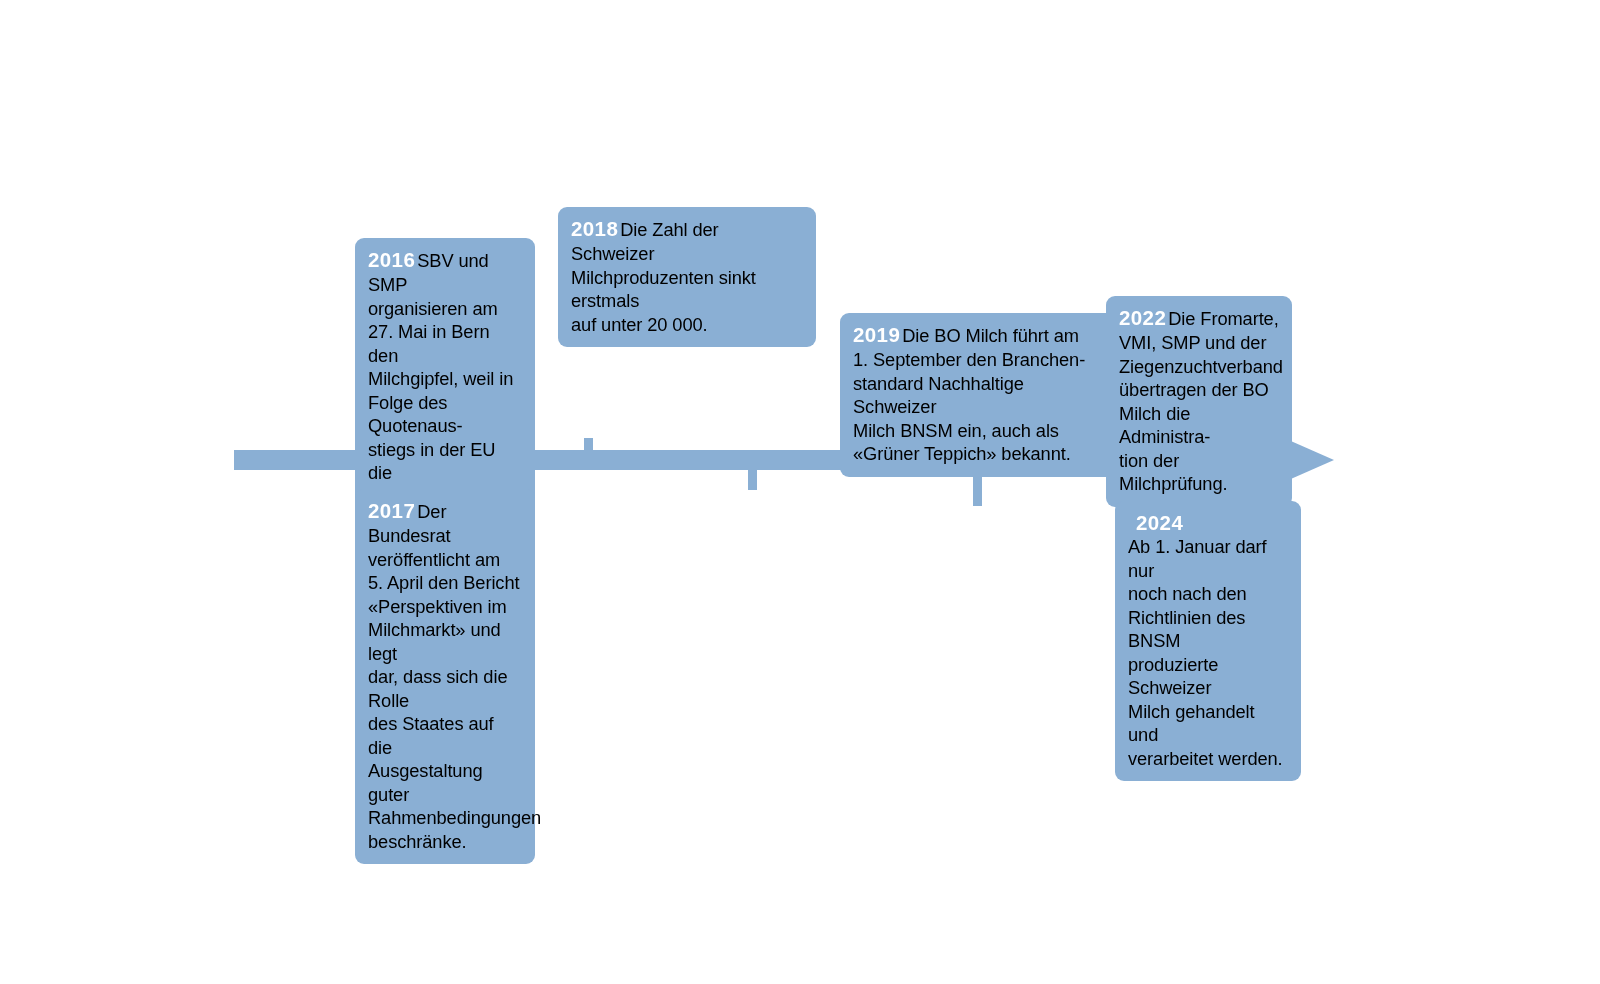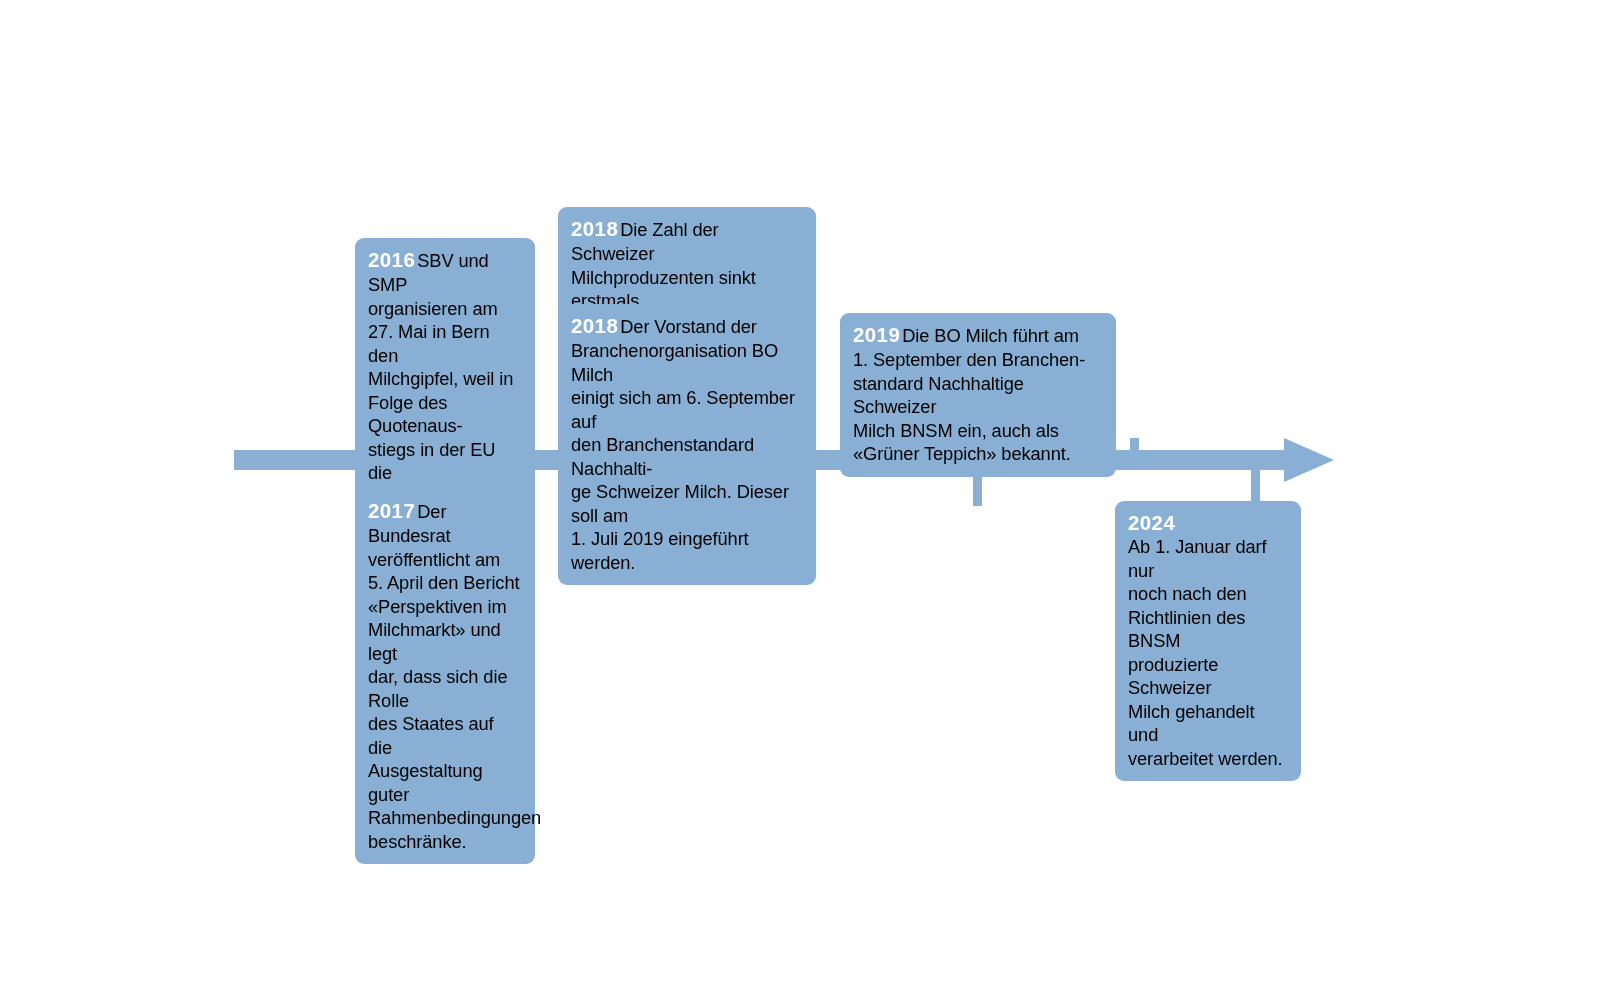--- a/index.html
+++ b/index.html
@@ -62,20 +62,21 @@
   .event-box .year {
     color: #ffffff;
     font-weight: bold;
     font-size: 20.5px;
     letter-spacing: 0.4px;
     margin-right: 2px;
   }
   .event-box.block-year .year {
     display: block;
     margin-bottom: -1px;
+    margin-left: 8px;
   }
   .event-text {
     white-space: pre-line;
   }
 </style>
 </head>
 <body>
 
 <div id="timeline-canvas">
 
@@ -104,37 +105,37 @@
 Schweiz stark unter
 Druck geraten.</span>
   </div>
 
   <div class="event-box" style="left:558px; top:207px; width:258px;">
     <span class="year">2018</span><span class="event-text">Die Zahl der Schweizer
 Milchproduzenten sinkt erstmals
 auf unter 20 000.</span>
   </div>
 
-  <div class="event-box" style="left:558px; top:304px; width:258px;">
-    <span class="year">2018</span><span class="event-text">Der Vorstand der
-Branchenorganisation BO Milch
-einigt sich am 6. September auf
-den Branchenstandard Nachhalti-
-ge Schweizer Milch. Dieser soll am
-1. Juli 2019 eingeführt werden.</span>
-  </div>
 
   <div class="event-box" style="left:840px; top:313px; width:276px;">
     <span class="year">2019</span><span class="event-text">Die BO Milch führt am
 1. September den Branchen-
 standard Nachhaltige Schweizer
 Milch BNSM ein, auch als
 «Grüner Teppich» bekannt.</span>
   </div>
 
+  <div class="event-box" style="left:1106px; top:296px; width:186px;">
+    <span class="year">2022</span><span class="event-text">Die Fromarte,
+VMI, SMP und der
+Ziegenzuchtverband
+übertragen der BO
+Milch die Administra-
+tion der Milchprüfung.</span>
+  </div>
 
   <div class="event-box" style="left:355px; top:489px; width:180px;">
     <span class="year">2017</span><span class="event-text">Der Bundesrat
 veröffentlicht am
 5. April den Bericht
 «Perspektiven im
 Milchmarkt» und legt
 dar, dass sich die Rolle
 des Staates auf die
 Ausgestaltung guter

